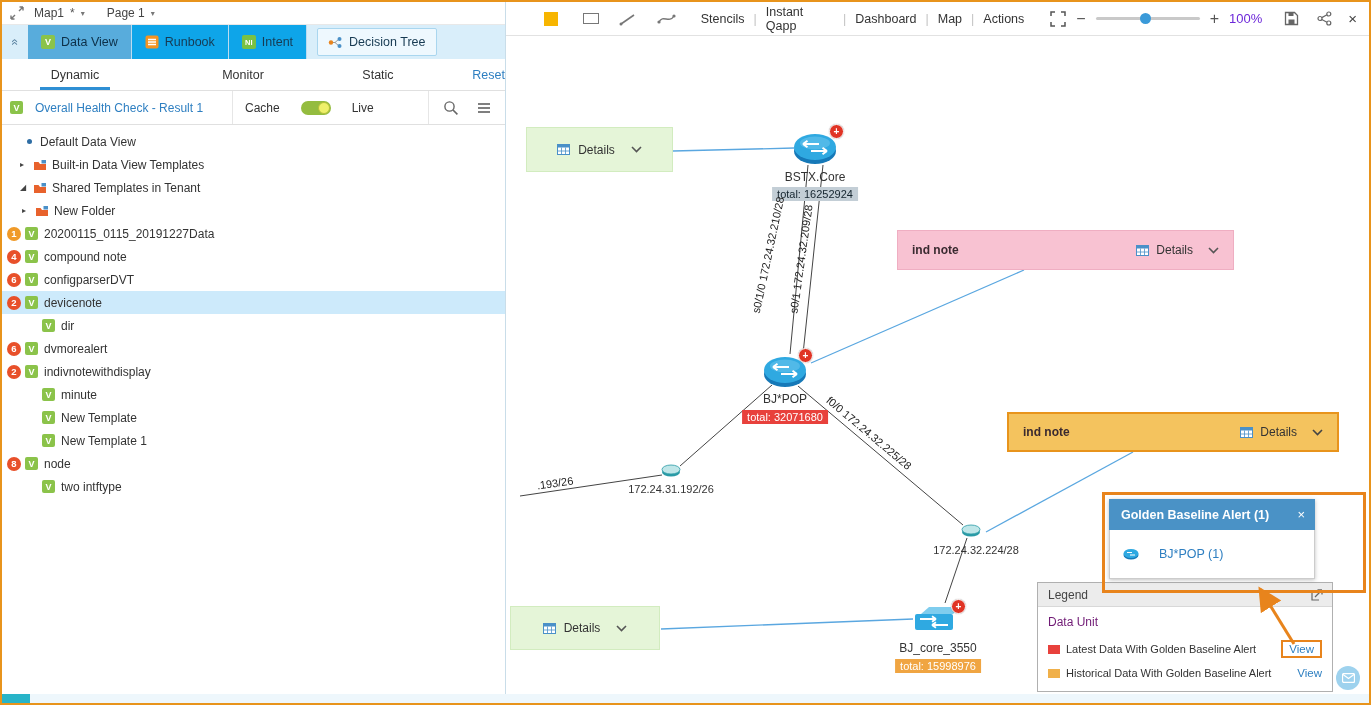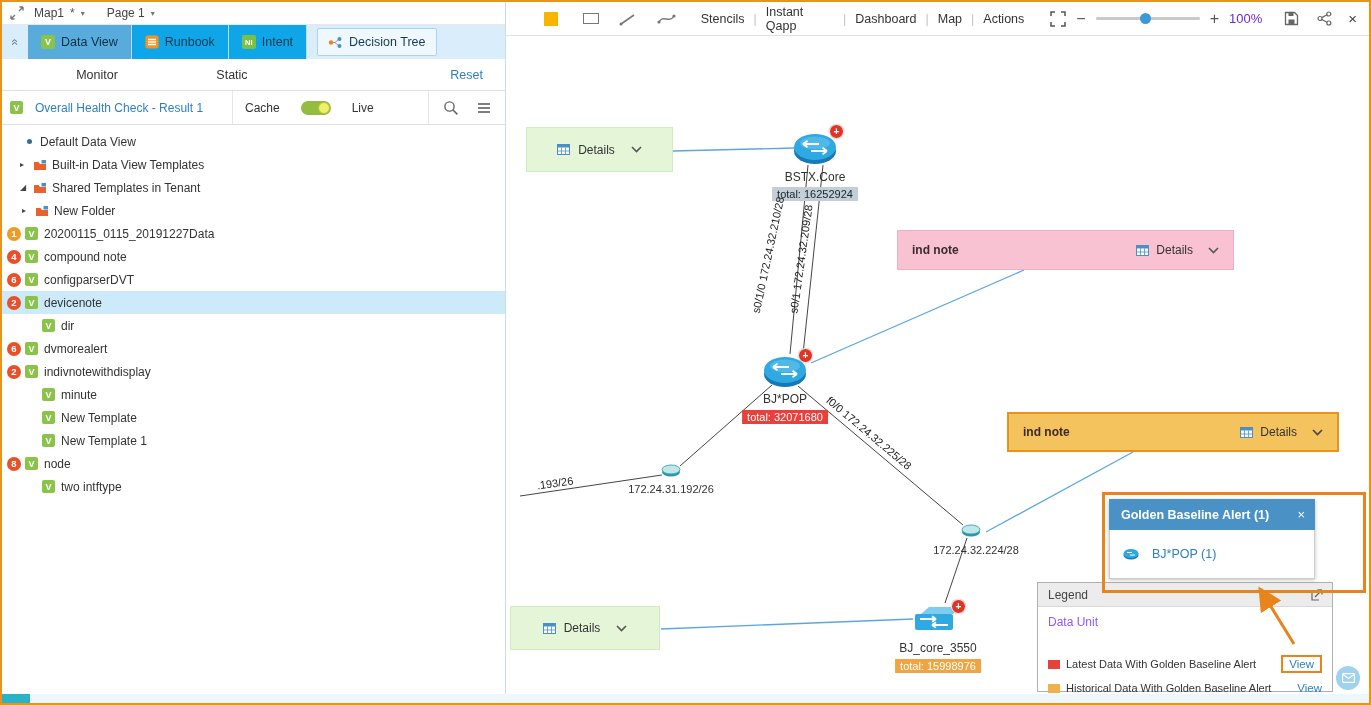--- a/index.html
+++ b/index.html
@@ -26,21 +26,21 @@
   .tab.dtree{background:#eef8fe;border:1px solid #a9d6ef;height:26px;align-self:center;margin-left:10px;
     padding:0 10px;border-radius:2px}
   .v-sq,.ni-sq{width:14px;height:14px;background:#8bc34a;border-radius:2px;color:#fff;
     display:flex;align-items:center;justify-content:center;font-weight:bold;font-size:9px}
   .ni-sq{font-size:7.5px;background:#7ac143}
   .subtabs{height:31px;display:flex;align-items:center;border-bottom:1px solid #e0e0e0;background:#fff}
   .subtab{height:100%;display:flex;align-items:center;justify-content:center;font-size:12.5px;color:#333;position:relative}
   .subtab.w1{width:146px}.subtab.w2{width:190px}.subtab.w3{width:80px}
   .subtab.active::after{content:'';position:absolute;bottom:0;left:50%;transform:translateX(-50%);
     width:70px;height:3px;background:#2e8fd4}
-  .reset{margin-left:auto;margin-right:22px;font-size:12.5px;color:#2e7fc1;cursor:pointer}
+  .reset{margin-left:auto;font-size:12.5px;color:#2e7fc1;cursor:pointer}
   .filterrow{height:33px;display:flex;align-items:stretch;border-bottom:1px solid #e0e0e0}
   .fleft{display:flex;align-items:center;width:222px;padding-left:8px;border-right:1px solid #e6e6e6;gap:6px}
   .fleft .res{font-size:12px;color:#2e7fc1;white-space:nowrap}
   .fmid{display:flex;align-items:center;gap:21px;padding-left:12px;flex:1;font-size:12px;color:#333}
   .fright{display:flex;align-items:center;gap:18px;padding:0 14px;border-left:1px solid #e6e6e6}
   .toggle{width:30px;height:14px;border-radius:8px;background:#94bc3f;position:relative;display:inline-block}
   .knob{position:absolute;right:1px;top:1px;width:12px;height:12px;border-radius:50%;background:#eef06a;
     border:1px solid #b4bf38;box-sizing:border-box}
   .tree{flex:1;padding-top:5px;overflow:hidden}
   .trow{height:23px;display:flex;align-items:center;padding-left:18px;font-size:12px;color:#333;white-space:nowrap}
@@ -91,29 +91,29 @@
   .t-red{background:#e8413c;color:#fff}
   .t-orange{background:#f0a542;color:#fff}
   .net-label{position:absolute;transform:translateX(-50%);font-size:11px;color:#333;white-space:nowrap;z-index:2}
   .link-label{position:absolute;font-size:11px;color:#222;white-space:nowrap;z-index:2}
   .gpopup{position:absolute;left:1107px;top:497px;width:206px;z-index:4;box-shadow:0 1px 4px rgba(0,0,0,.25)}
   .gpopup-h{height:31px;background:#4a92c6;display:flex;align-items:center;justify-content:space-between;
     padding:0 10px 0 12px;color:#fff}
   .gpopup-h .t{font-size:12.5px;font-weight:bold}
   .gpopup-h .x{font-size:13px;cursor:pointer}
   .gpopup-b{height:49px;background:#fff;border:1px solid #ccc;border-top:none;display:flex;align-items:center;
-    gap:13px;padding-left:13px;box-sizing:border-box}
+    gap:20px;padding-left:13px;box-sizing:border-box}
   .gpopup-b .lnk{font-size:12.5px;color:#2e7fc1;cursor:pointer}
   .ann-rect{position:absolute;left:1100px;top:490px;width:258px;height:95px;border:3px solid #e8841c;z-index:5;pointer-events:none}
   .legend{position:absolute;left:1035px;top:580px;width:296px;height:110px;background:#fff;border:1px solid #b0b0b0;
     z-index:3;box-sizing:border-box}
   .legend-h{height:23px;background:#ececec;border-bottom:1px solid #d8d8d8;display:flex;align-items:center;
     justify-content:space-between;padding:0 8px 0 10px;font-size:12px;color:#444}
   .legend-b{padding:8px 10px}
-  .legend-sec{color:#8b5cf6;font-size:12px;margin-bottom:26px}
+  .legend-sec{color:#701a75;font-size:12px;margin-bottom:11px}
   .lrow{display:flex;align-items:center;font-size:11px;color:#333;margin-bottom:9px}
   .sw{width:12px;height:9px;margin-right:6px;flex:none}
   .view{color:#2e7fc1;font-size:11.5px;margin-left:auto;cursor:pointer}
   .view-hl{margin-left:auto;border:2px solid #e8841c;padding:1px 6px}
   .view-hl .view{margin-left:0}
   .chat{position:absolute;left:1334px;top:664px;width:24px;height:24px;border-radius:50%;background:#9ed2ee;
     display:flex;align-items:center;justify-content:center;z-index:6}
   .bottombar{position:absolute;left:0;right:0;bottom:0;height:9px;background:#eef7fc;z-index:12}
   .feedback{position:absolute;left:0;bottom:0;width:28px;height:9px;background:#28b4c8;z-index:13}
 </style>
@@ -162,20 +162,23 @@
             <circle cx="3" cy="6.5" r="2.2" fill="#e8841c"></circle>
             <circle cx="11.5" cy="3" r="2" fill="#4a90c8"></circle>
             <circle cx="11.5" cy="10" r="2" fill="#4a90c8"></circle>
           </svg>
       </span>
       <span>Decision Tree</span>
     </div>
   </div>
 
   <div class="subtabs">
+    <div class="subtab w1 active">
+        <span>Dynamic</span>
+      </div>
     <div class="subtab w2">
         <span>Monitor</span>
       </div>
     <div class="subtab w3">
         <span>Static</span>
       </div>
     <div class="reset">Reset</div>
   </div>
 
   <div class="filterrow">

